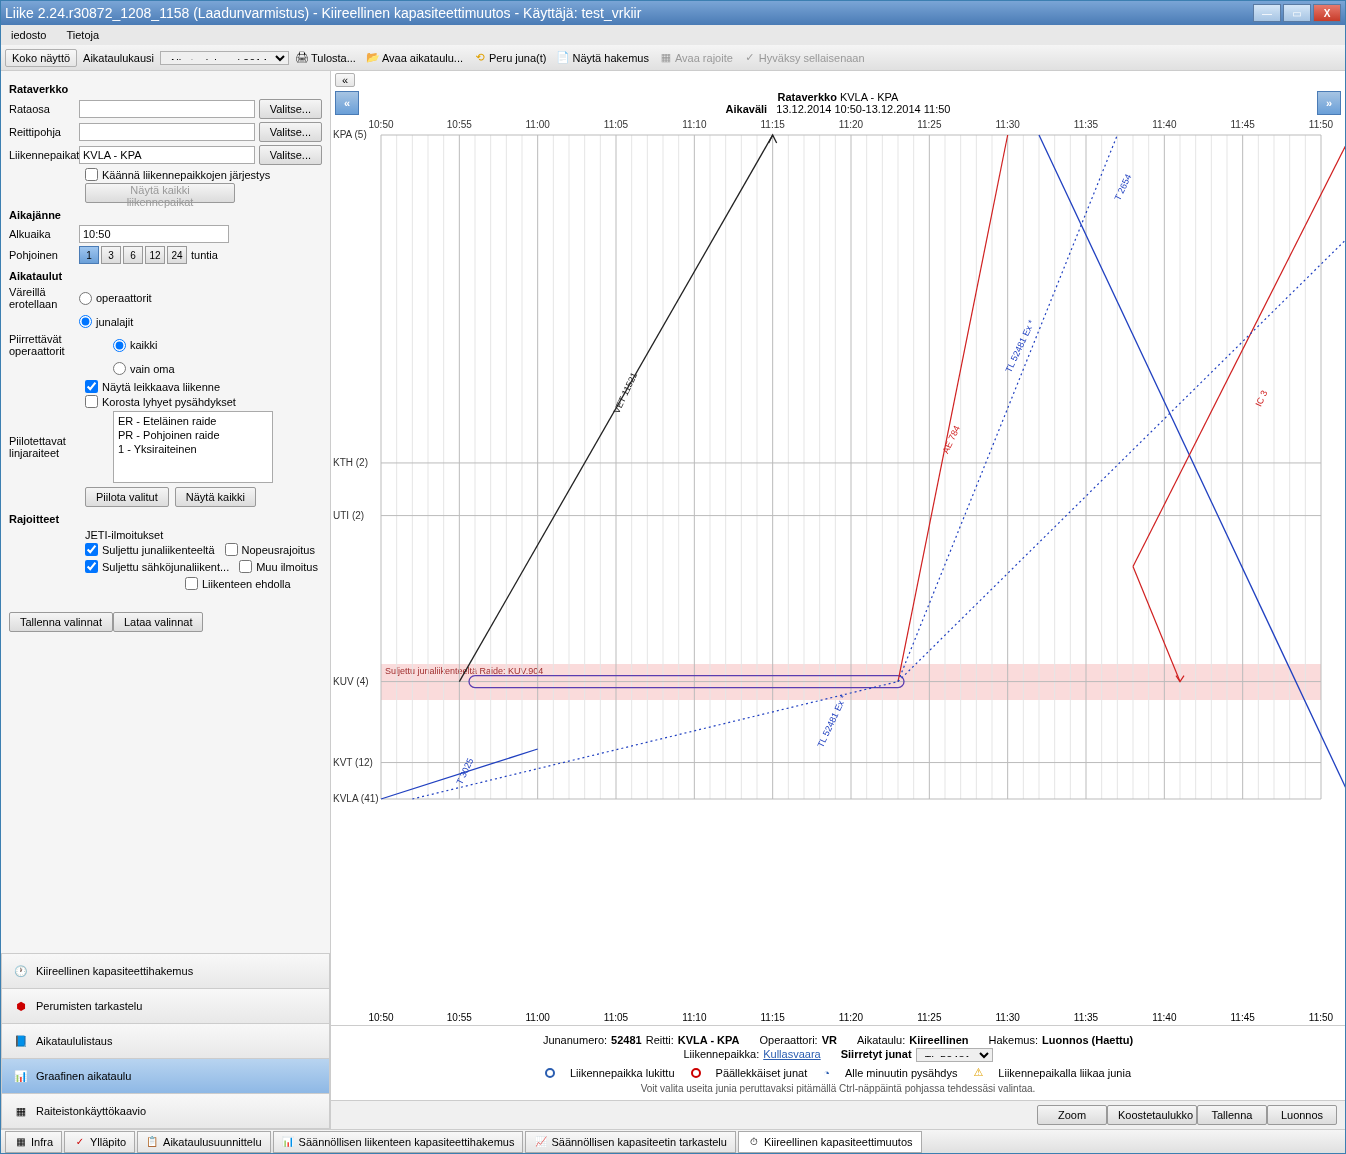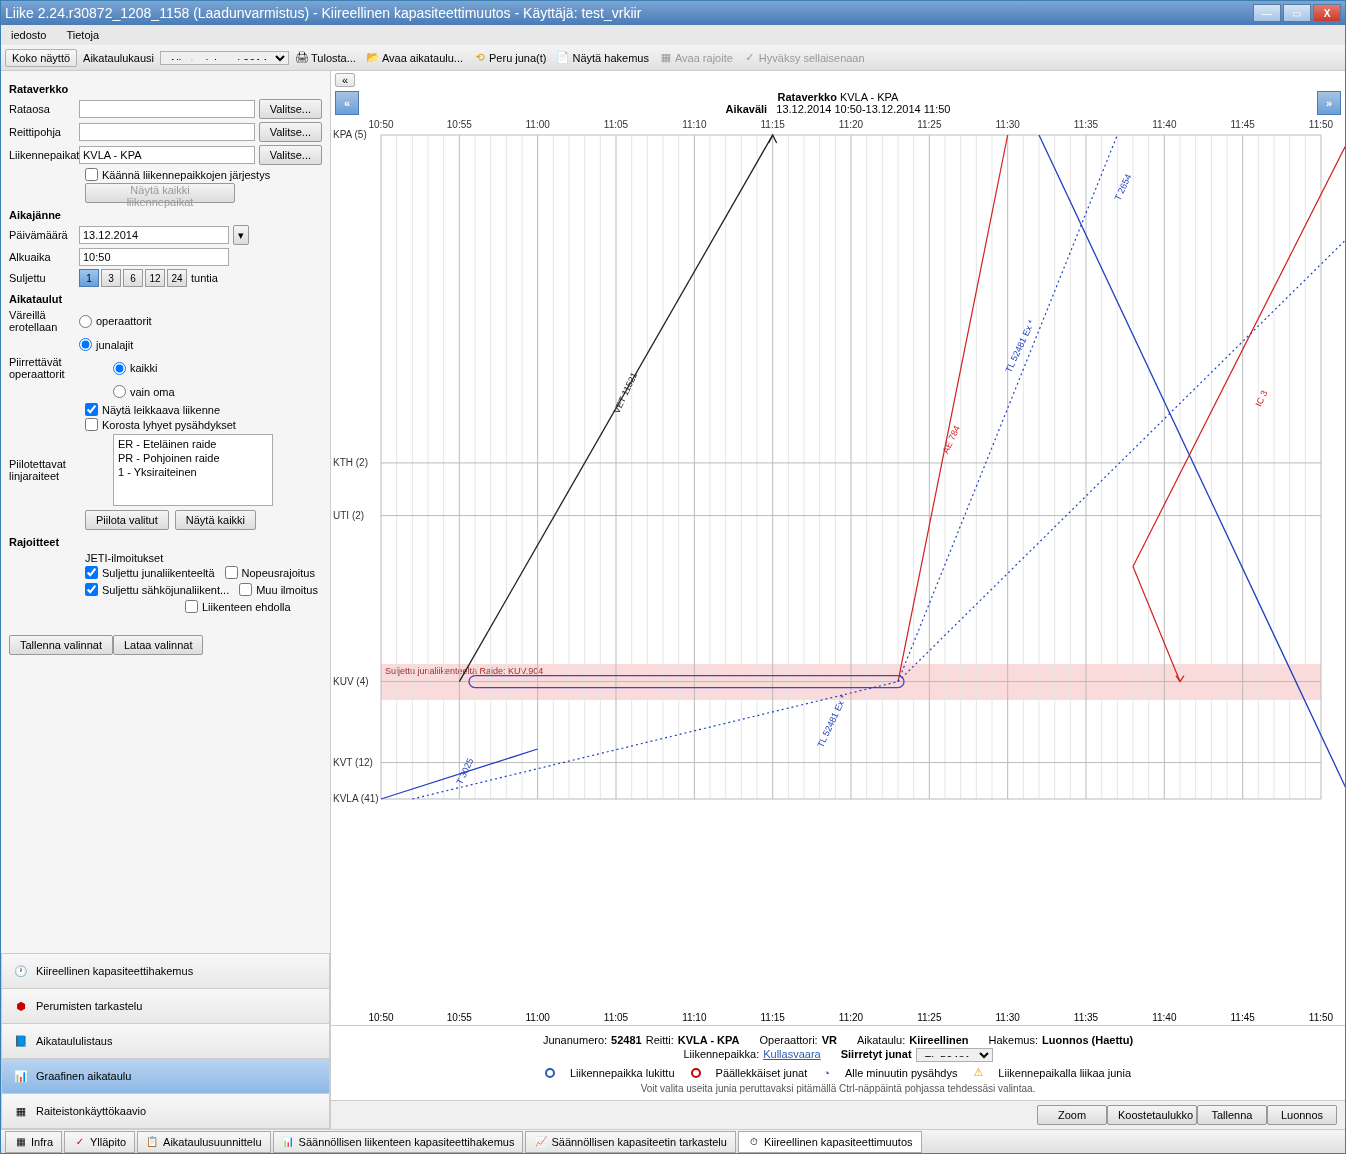--- a/index.html
+++ b/index.html
@@ -135,30 +135,25 @@
         <div class="chk-row">
             <input type="checkbox" style="">
             <span>Käännä liikennepaikkojen järjestys</span>
           </div>
         <div class="chk-row">
             <button class="side-btn" style="width:150px;color:#999">Näytä kaikki liikennepaikat</button>
           </div>
 
         <div class="side-title">Aikajänne</div>
         <div class="side-row">
-            <span class="side-lbl">Päivämäärä</span>
-            <input class="side-input" style="flex: 0 0 70px;" value="13.12.2014">
-            <button class="side-btn" style="padding:0 4px">▾</button>
-          </div>
-        <div class="side-row">
             <span class="side-lbl">Alkuaika</span>
             <input class="side-input" style="flex: 0 0 50px;" value="10:50">
           </div>
         <div class="side-row">
-            <span class="side-lbl">Suljettu</span>
+            <span class="side-lbl">Pohjoinen</span>
           <div class="jakso-btns">
             <button class="jakso-btn sel">1</button>
             <button class="jakso-btn">3</button>
             <button class="jakso-btn">6</button>
             <button class="jakso-btn">12</button>
             <button class="jakso-btn">24</button>
           </div>
           <span>tuntia</span>
         </div>
 

